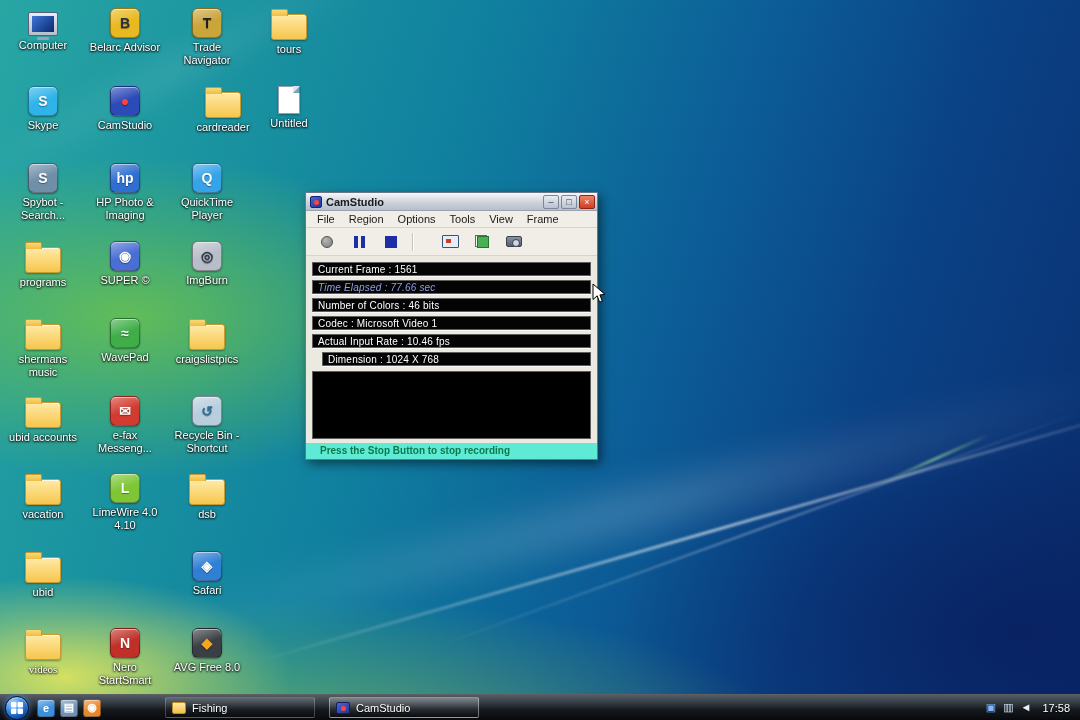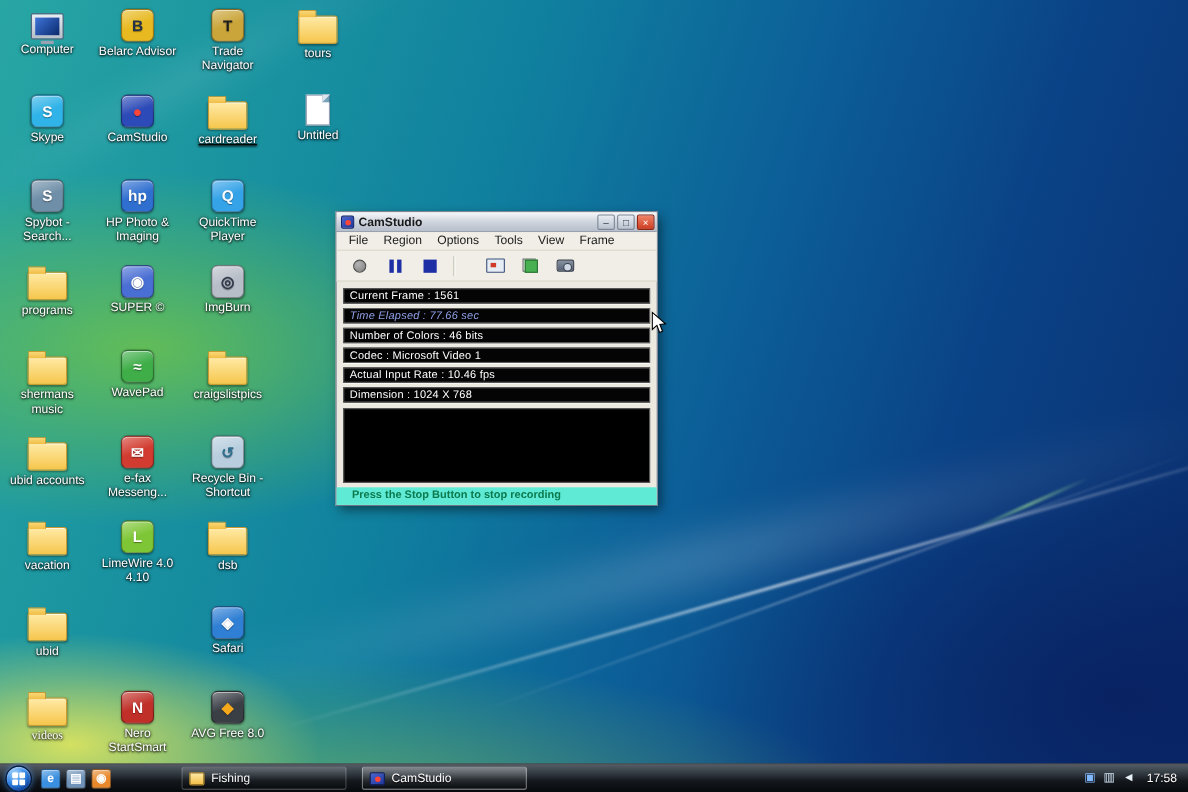--- a/index.html
+++ b/index.html
@@ -216,21 +216,21 @@
           <span>N</span>
         </div>
         <div class="dlabel">Nero StartSmart</div>
       </div>
       <div class="dicon" style="left: 170px; top: 8px;">
         <div class="ico app" style="background: linear-gradient(160deg, rgba(255, 255, 255, 0.4), rgba(255, 255, 255, 0) 50%), rgb(202, 165, 58);">
           <span style="color: rgb(30, 30, 30);">T</span>
         </div>
         <div class="dlabel">Trade Navigator</div>
       </div>
-      <div class="dicon" style="left: 170px; top: 85.5px; text-decoration: underline;">
+      <div class="dicon" style="left: 186px; top: 85.5px;">
         <div class="ico folder"></div>
         <div class="dlabel">cardreader</div>
       </div>
       <div class="dicon" style="left: 170px; top: 163px;">
         <div class="ico app" style="background: linear-gradient(160deg, rgba(255, 255, 255, 0.4), rgba(255, 255, 255, 0) 50%), rgb(53, 163, 232);">
           <span>Q</span>
         </div>
         <div class="dlabel">QuickTime Player</div>
       </div>
       <div class="dicon" style="left: 170px; top: 240.5px;">
@@ -316,21 +316,21 @@
       <span class="tbtn">
           <span class="mini-camera"></span>
         </span>
     </div>
     <div class="stats" id="stats">
         <div class="stat-row" style="color: rgb(255, 255, 255);">Current Frame : 1561</div>
         <div class="stat-row" style="color: rgb(143, 160, 232); font-style: italic;">Time Elapsed : 77.66 sec</div>
         <div class="stat-row" style="color: rgb(255, 255, 255);">Number of Colors : 46 bits</div>
         <div class="stat-row" style="color: rgb(255, 255, 255);">Codec : Microsoft Video 1</div>
         <div class="stat-row" style="color: rgb(255, 255, 255);">Actual Input Rate : 10.46 fps</div>
-        <div class="stat-row" style="color: rgb(255, 255, 255);">Dimension : 1024 X 768</div>
+        <div class="stat-row" style="color: rgb(255, 255, 255); margin-left: 10px;">Dimension : 1024 X 768</div>
       </div>
     <div class="preview"></div>
     <div class="statusline">Press the Stop Button to stop recording</div>
   </div>
 
   <svg class="cursor" width="15" height="21" viewBox="0 0 15 21">
     <path d="M1,1 L1,16.5 L5.2,12.8 L7.6,19.2 L10.3,18.1 L7.9,11.9 L13,11.4 Z" fill="#ffffff" stroke="#000000" stroke-width="1"></path>
   </svg>
 
   <div class="taskbar">

